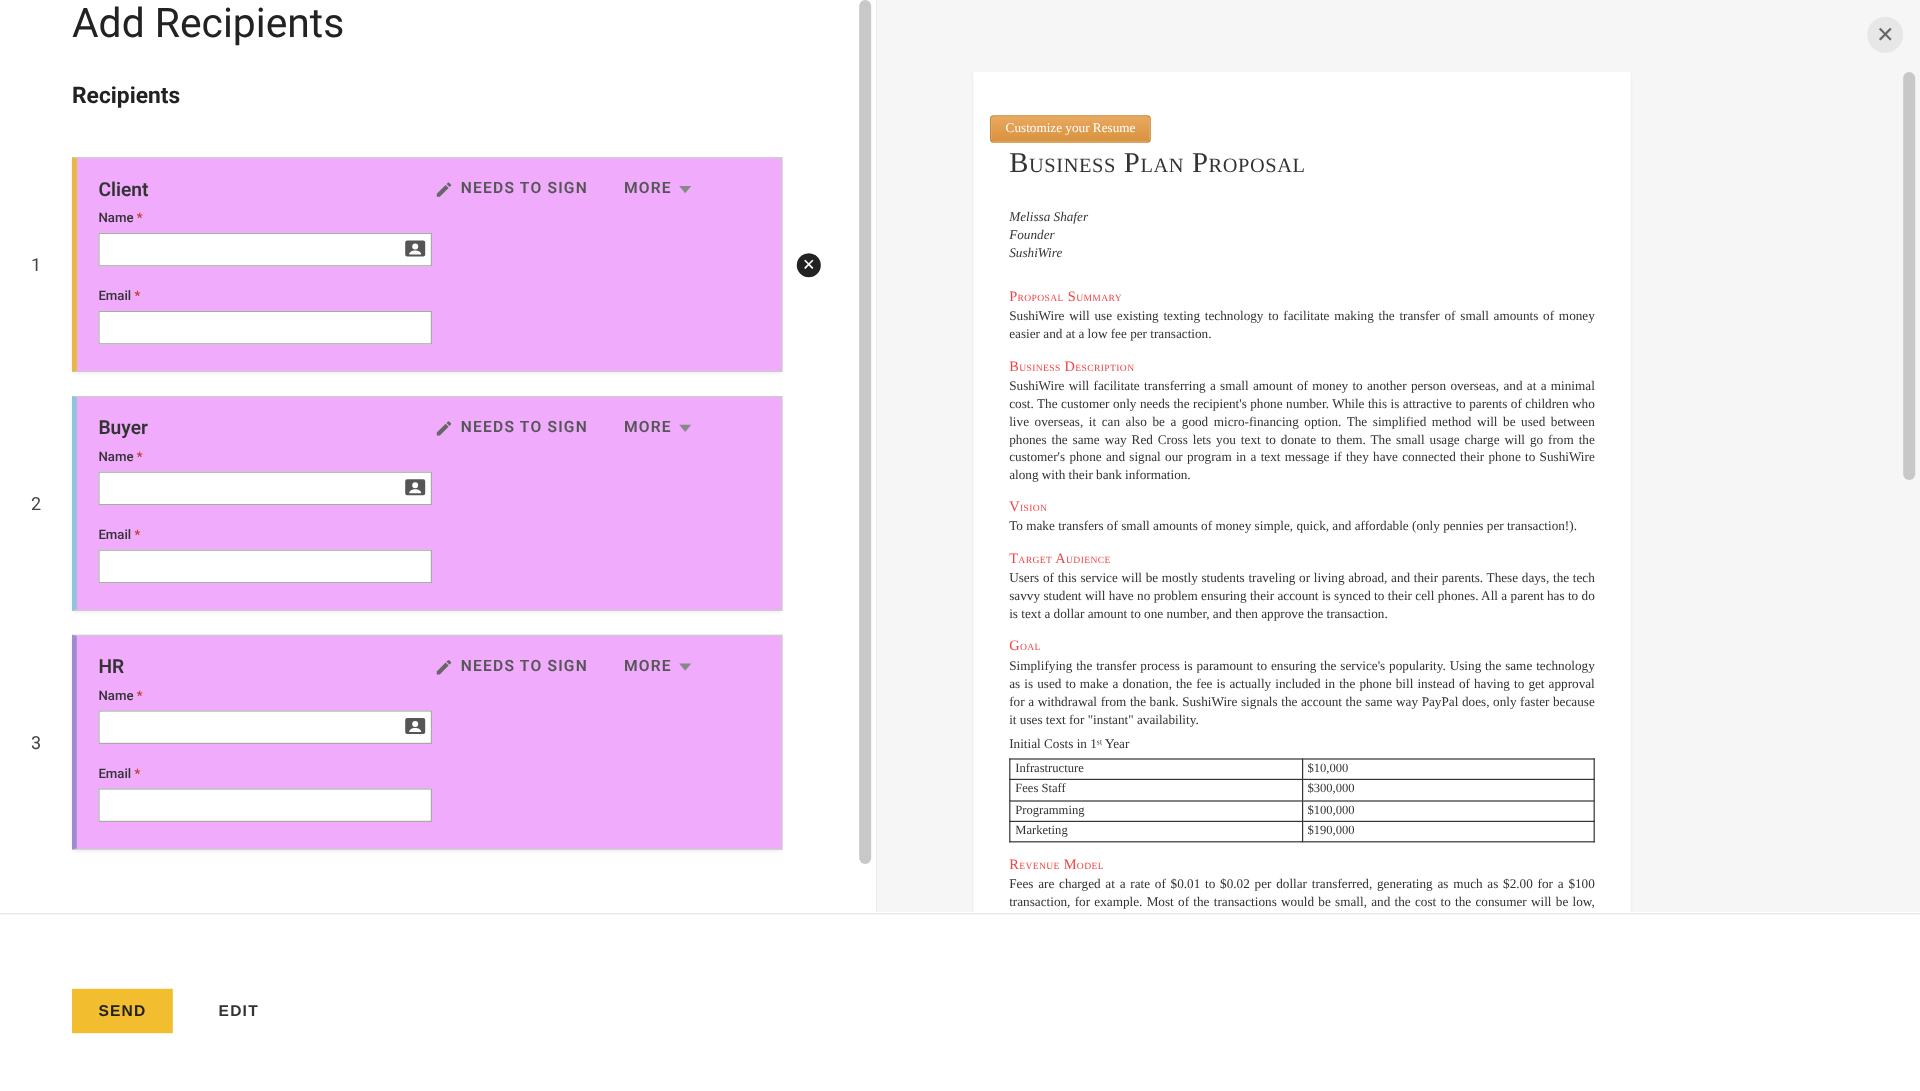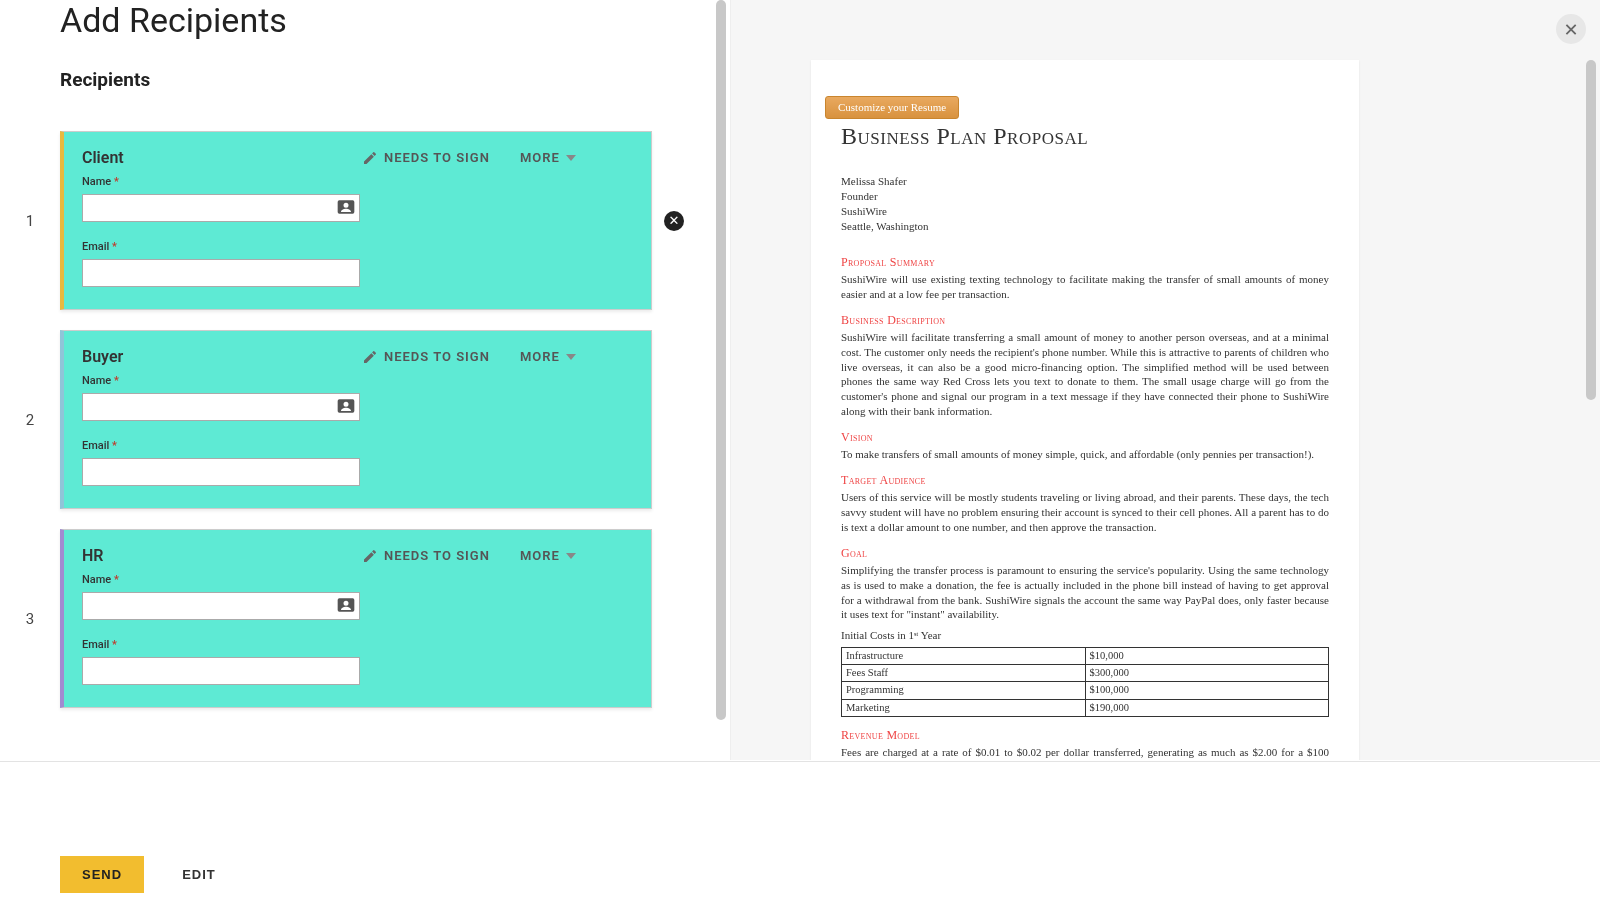--- a/index.html
+++ b/index.html
@@ -43,21 +43,21 @@
     width: 60px;
     text-align: center;
     font-size: 15px;
     color: #444;
   }
   .recipient-card {
     flex: 1;
     max-width: 592px;
     border: 1px solid #ccc;
     border-left-width: 4px;
-    background: #5eead4;
+    background: #f0abfc;
     padding: 16px 18px 22px 18px;
     position: relative;
     box-shadow: 0 2px 3px rgba(0,0,0,0.08);
   }
   .card-yellow  { border-left-color: #e8b93f; }
   .card-blue    { border-left-color: #8fc5d8; }
   .card-purple  { border-left-color: #a18bd0; }
   .card-header {
     display: flex;
     align-items: center;
@@ -207,21 +207,21 @@
     font-family: Georgia, serif;
     margin-top: 12px;
   }
   .doc-h1 {
     font-variant: small-caps;
     font-size: 24px;
     color: #333;
     margin-bottom: 22px;
     letter-spacing: 0.5px;
   }
-  .doc-meta { font-size: 11px; margin-bottom: 20px; }
+  .doc-meta { font-size: 11px; margin-bottom: 20px; font-style: italic; }
   .doc-meta div { line-height: 1.35; }
   .doc-section-h {
     font-variant: small-caps;
     color: #ef4444;
     font-size: 12px;
     margin: 10px 0 2px 0;
     font-weight: 400;
     letter-spacing: 0.3px;
   }
   .doc-p { margin-bottom: 6px; text-align: justify; }
@@ -255,22 +255,22 @@
 
   
   .footer {
     position: absolute;
     left: 0; right: 0;
     bottom: 0;
     height: 148px;
     border-top: 1px solid #e3e3e3;
     background: #fff;
     display: flex;
-    align-items: flex-end;
-    padding: 18px 0 16px 60px;
+    align-items: center;
+    padding: 18px 0 4px 60px;
     gap: 30px;
   }
   .btn-primary {
     background: #f2bd2f;
     border: none;
     color: #222;
     font-weight: 700;
     letter-spacing: 1px;
     font-size: 13px;
     padding: 11px 22px;
@@ -393,21 +393,20 @@
   <div class="right-pane">
     <div class="close-x">✕</div>
 
     <div class="doc-page">
       <div class="cust-btn">Customize your Resume</div>
       <div class="doc-h1">Business Plan Proposal</div>
       <div class="doc-meta">
         <div>Melissa Shafer</div>
         <div>Founder</div>
         <div>SushiWire</div>
-        <div>Seattle, Washington</div>
       </div>
 
       <div class="doc-section-h">Proposal Summary</div>
       <div class="doc-p">SushiWire will use existing texting technology to facilitate making the transfer of small amounts of money easier and at a low fee per transaction.</div>
 
       <div class="doc-section-h">Business Description</div>
       <div class="doc-p">SushiWire will facilitate transferring a small amount of money to another person overseas, and at a minimal cost. The customer only needs the recipient's phone number. While this is attractive to parents of children who live overseas, it can also be a good micro-financing option. The simplified method will be used between phones the same way Red Cross lets you text to donate to them. The small usage charge will go from the customer's phone and signal our program in a text message if they have connected their phone to SushiWire along with their bank information.</div>
 
       <div class="doc-section-h">Vision</div>
       <div class="doc-p">To make transfers of small amounts of money simple, quick, and affordable (only pennies per transaction!).</div>

